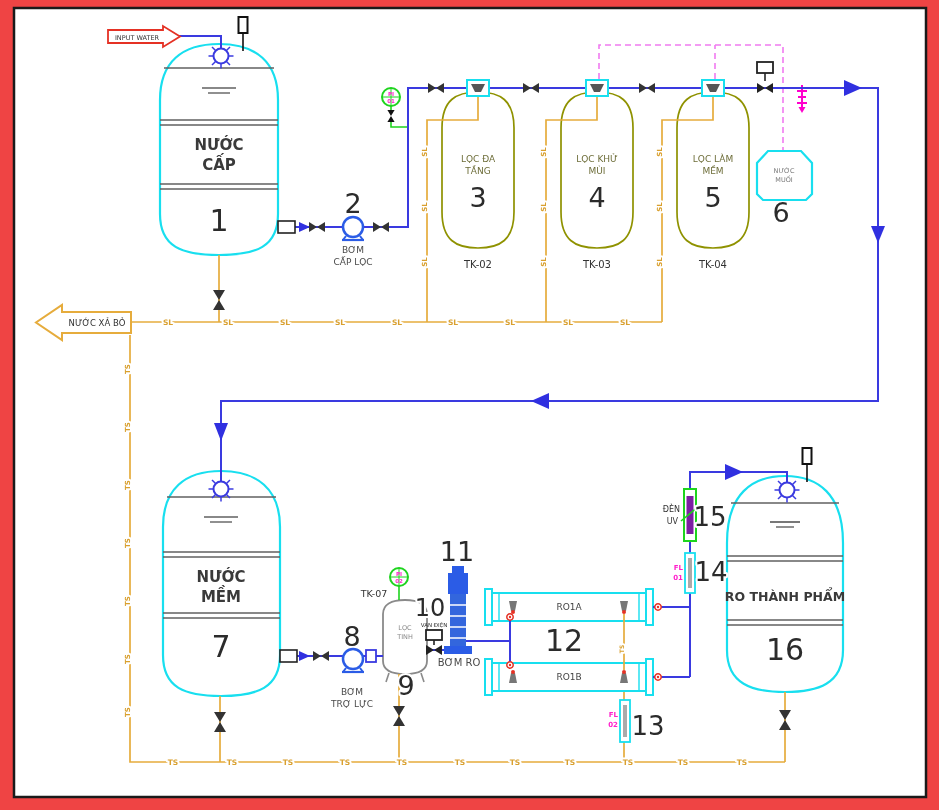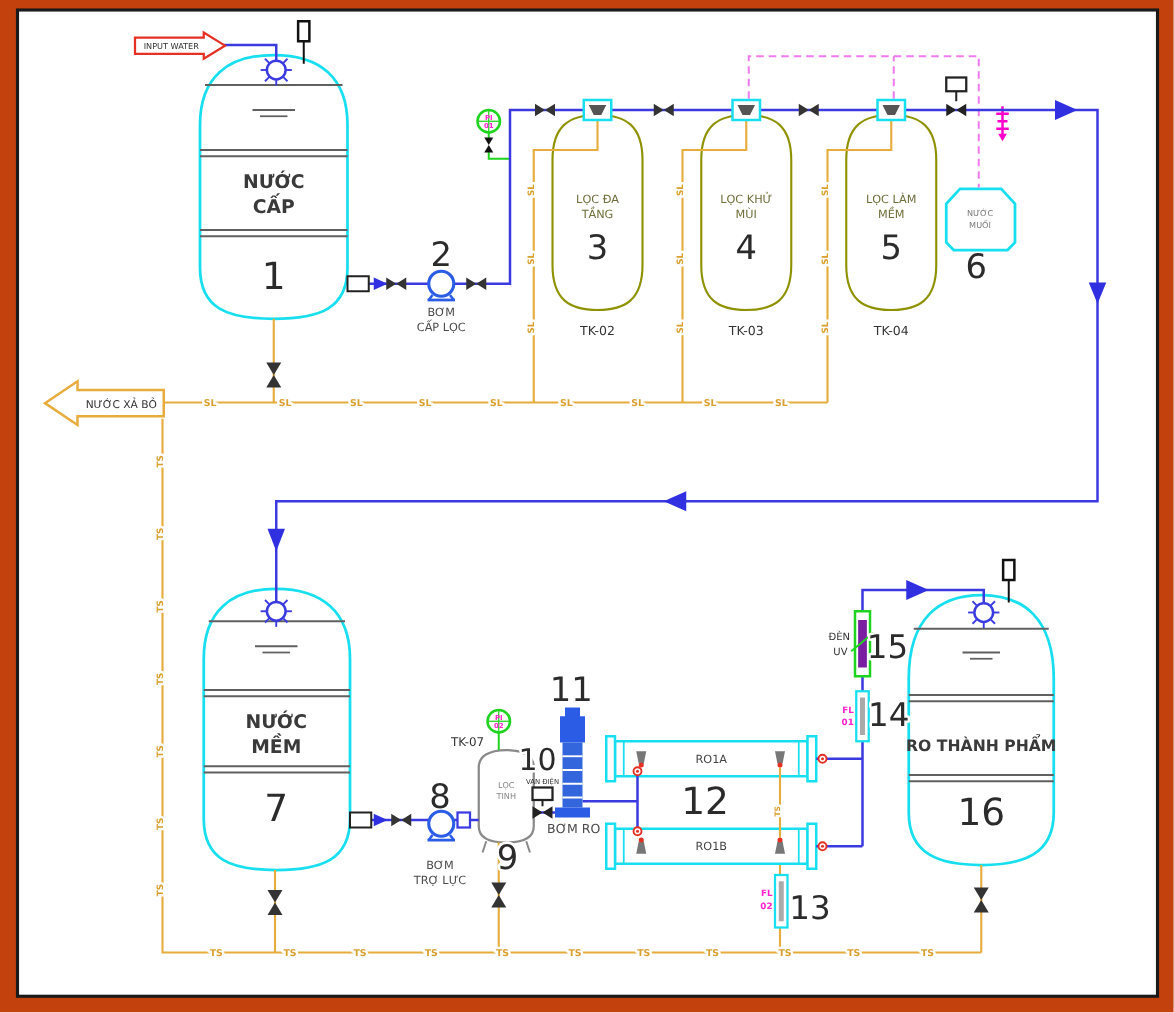--- a/index.html
+++ b/index.html
@@ -1,16 +1,16 @@
 <!DOCTYPE html>
 <html><head>
 <meta charset="utf-8">
 <style>
   html,body{margin:0;padding:0;background:#fff;}
-  .stage{position:relative;width:939px;height:810px;background:#c2410c;}
+  .stage{position:relative;width:939px;height:810px;background:#ef4444;}
   svg text{font-family:"DejaVu Sans","Liberation Sans",sans-serif;}
   .halo{paint-order:stroke;stroke:#fff;stroke-width:4px;stroke-linejoin:round;}
   .pipe-b{stroke:#3A3AE0;stroke-width:2;fill:none;}
   .pipe-y{stroke:#E6AC3C;stroke-width:1.7;fill:none;}
   .pipe-g{stroke:#1ED41E;stroke-width:1.6;fill:none;}
   .pipe-m{stroke:#F07BF0;stroke-width:1.6;fill:none;stroke-dasharray:6 4;}
   .tank{stroke:#18DFEF;stroke-width:2.2;fill:#fff;}
   .col{stroke:#8F9200;stroke-width:1.7;fill:#fff;}
   .inner{stroke:#606060;stroke-width:1.4;fill:none;}
   .seam{stroke:#606060;stroke-width:1.7;fill:none;}

